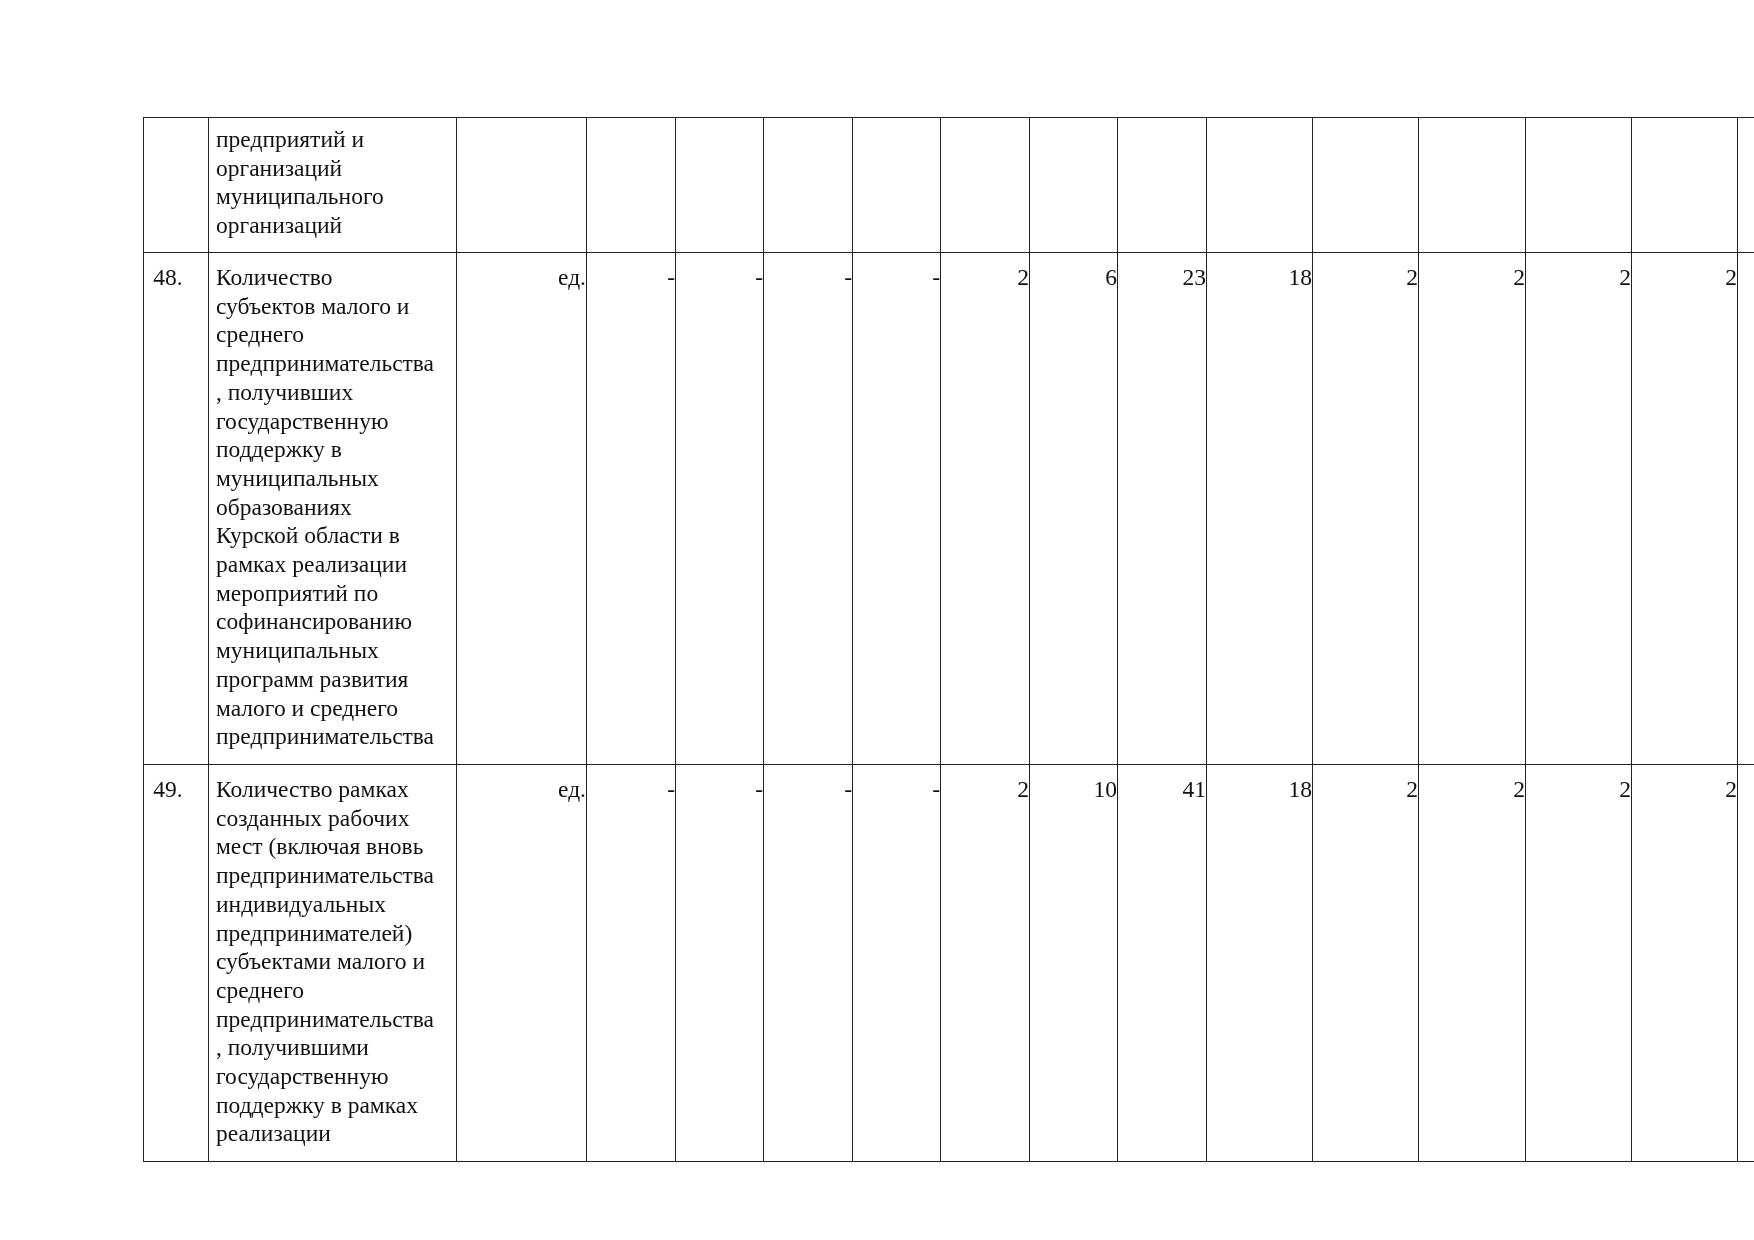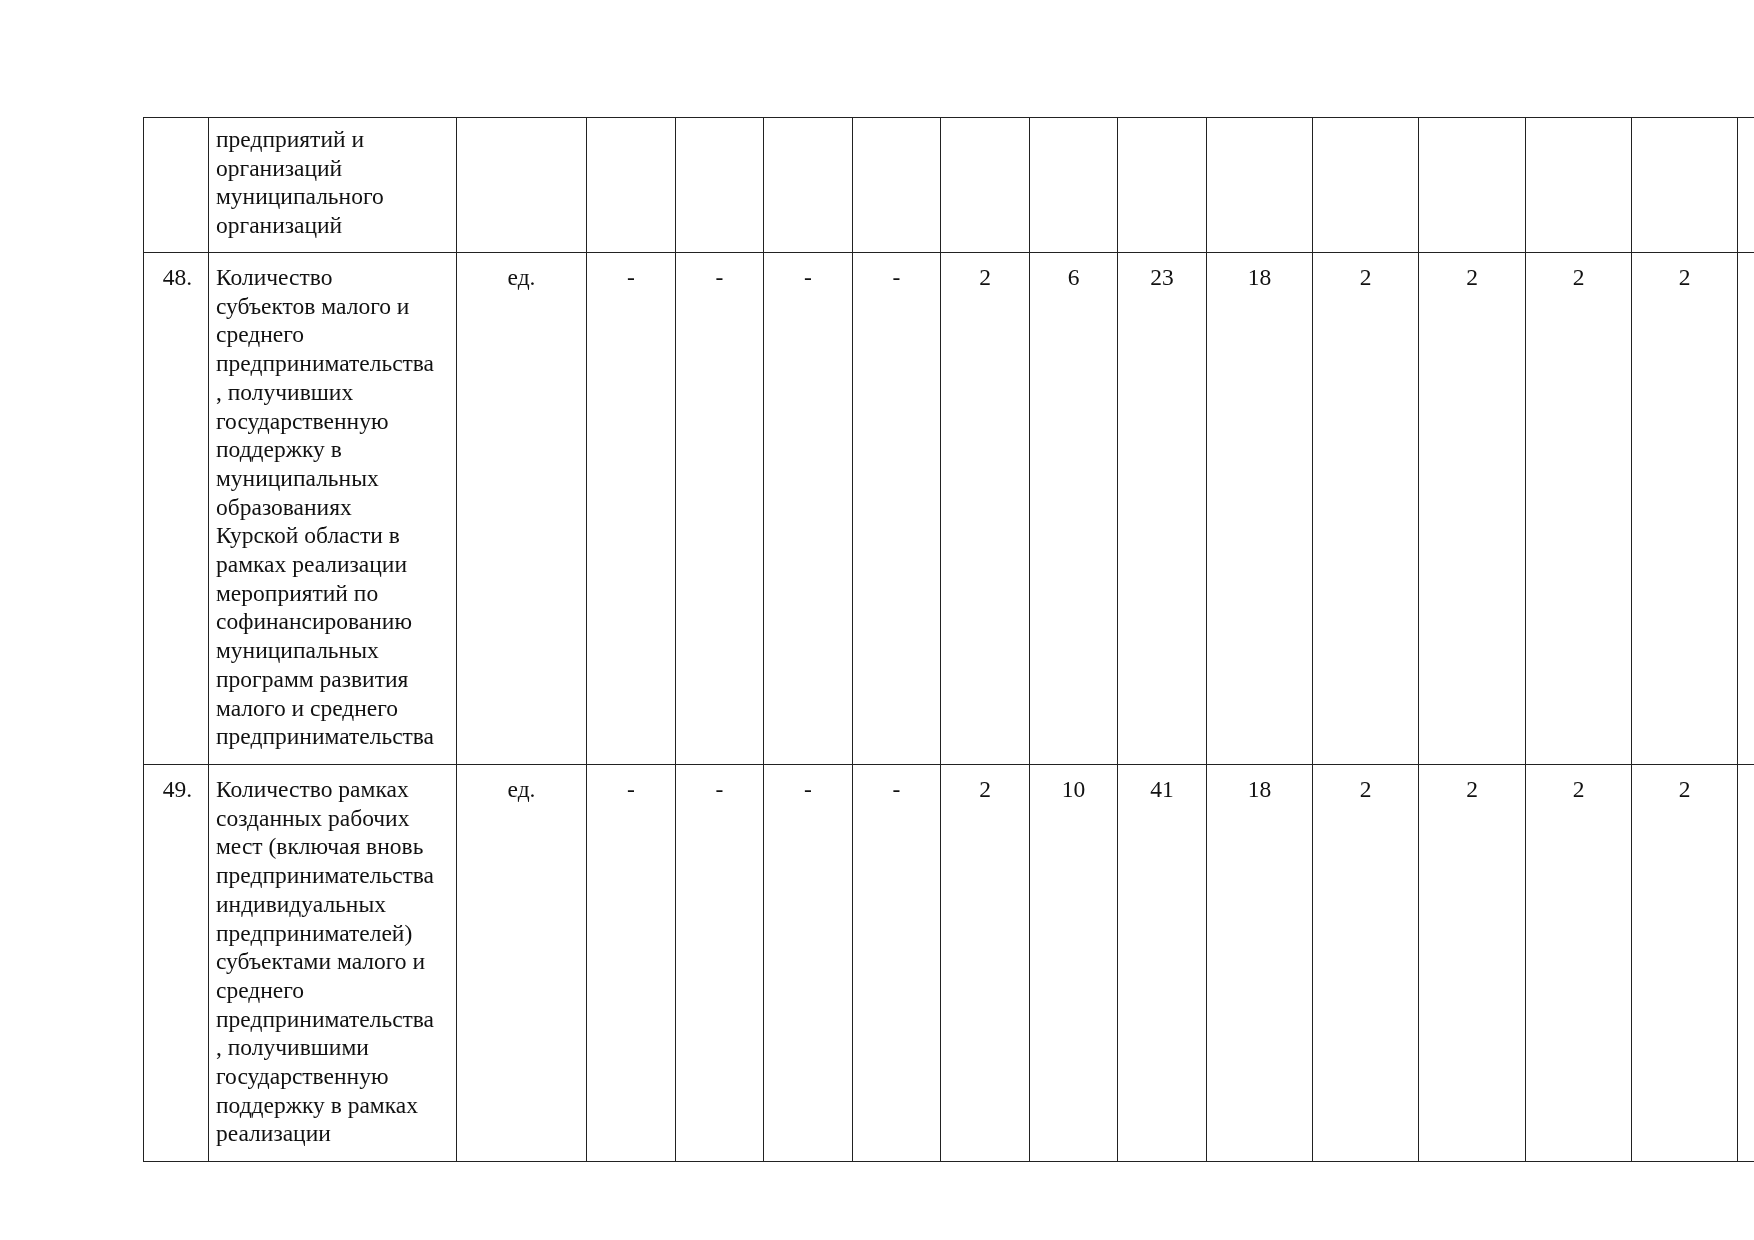--- a/index.html
+++ b/index.html
@@ -30,25 +30,25 @@
       border-collapse: collapse;
       table-layout: fixed;
       width: 1700px;
     }
     table.doc-table td {
       border: 1.5px solid #222222;
       vertical-align: top;
       font-size: 23.5px;
       line-height: 28.7px;
       padding: 10px 0 0 0;
-      text-align: center;
+      text-align: right;
       overflow: hidden;
     }
     table.doc-table td.num {
-      text-align: right;
+      text-align: center;
       padding-right: 16px;
     }
     table.doc-table td.desc {
       text-align: left;
       padding-left: 7px;
       padding-right: 2px;
     }
     tr.row-cont td { height: 127px; padding-top: 7px; margin-left: 20px; }
     tr.row-48 td { height: 501px; }
     tr.row-49 td { height: 386px; }

